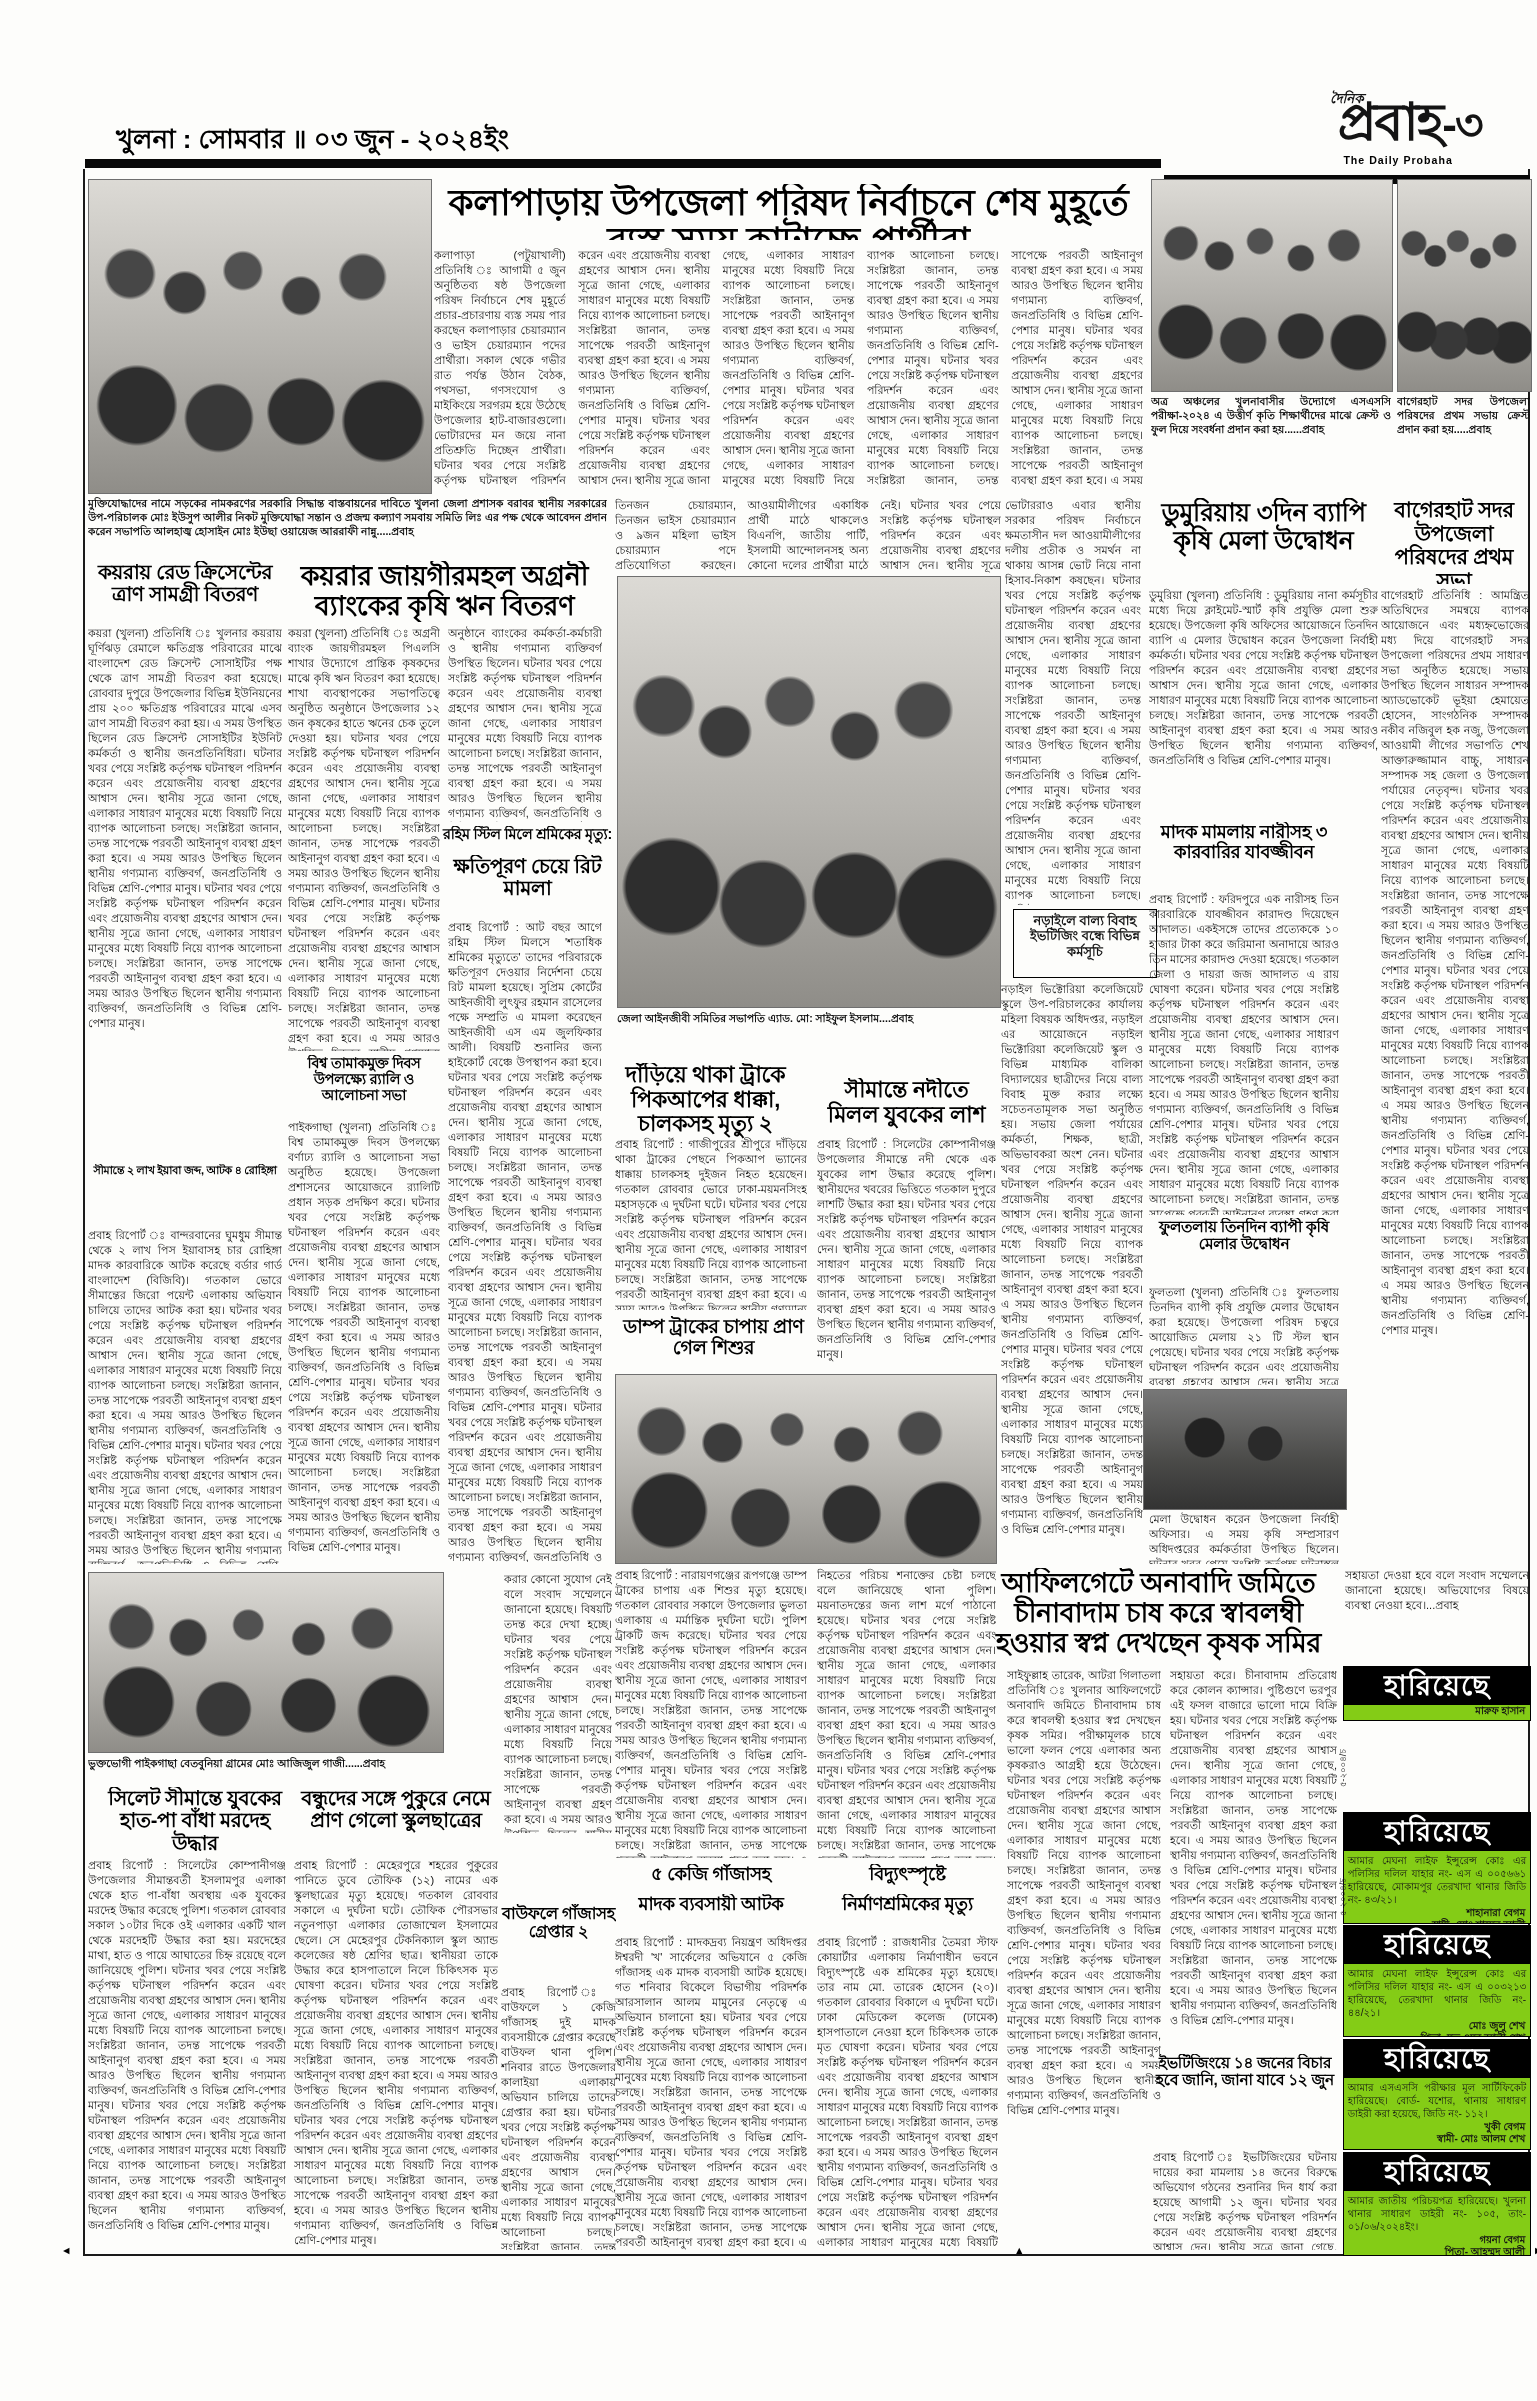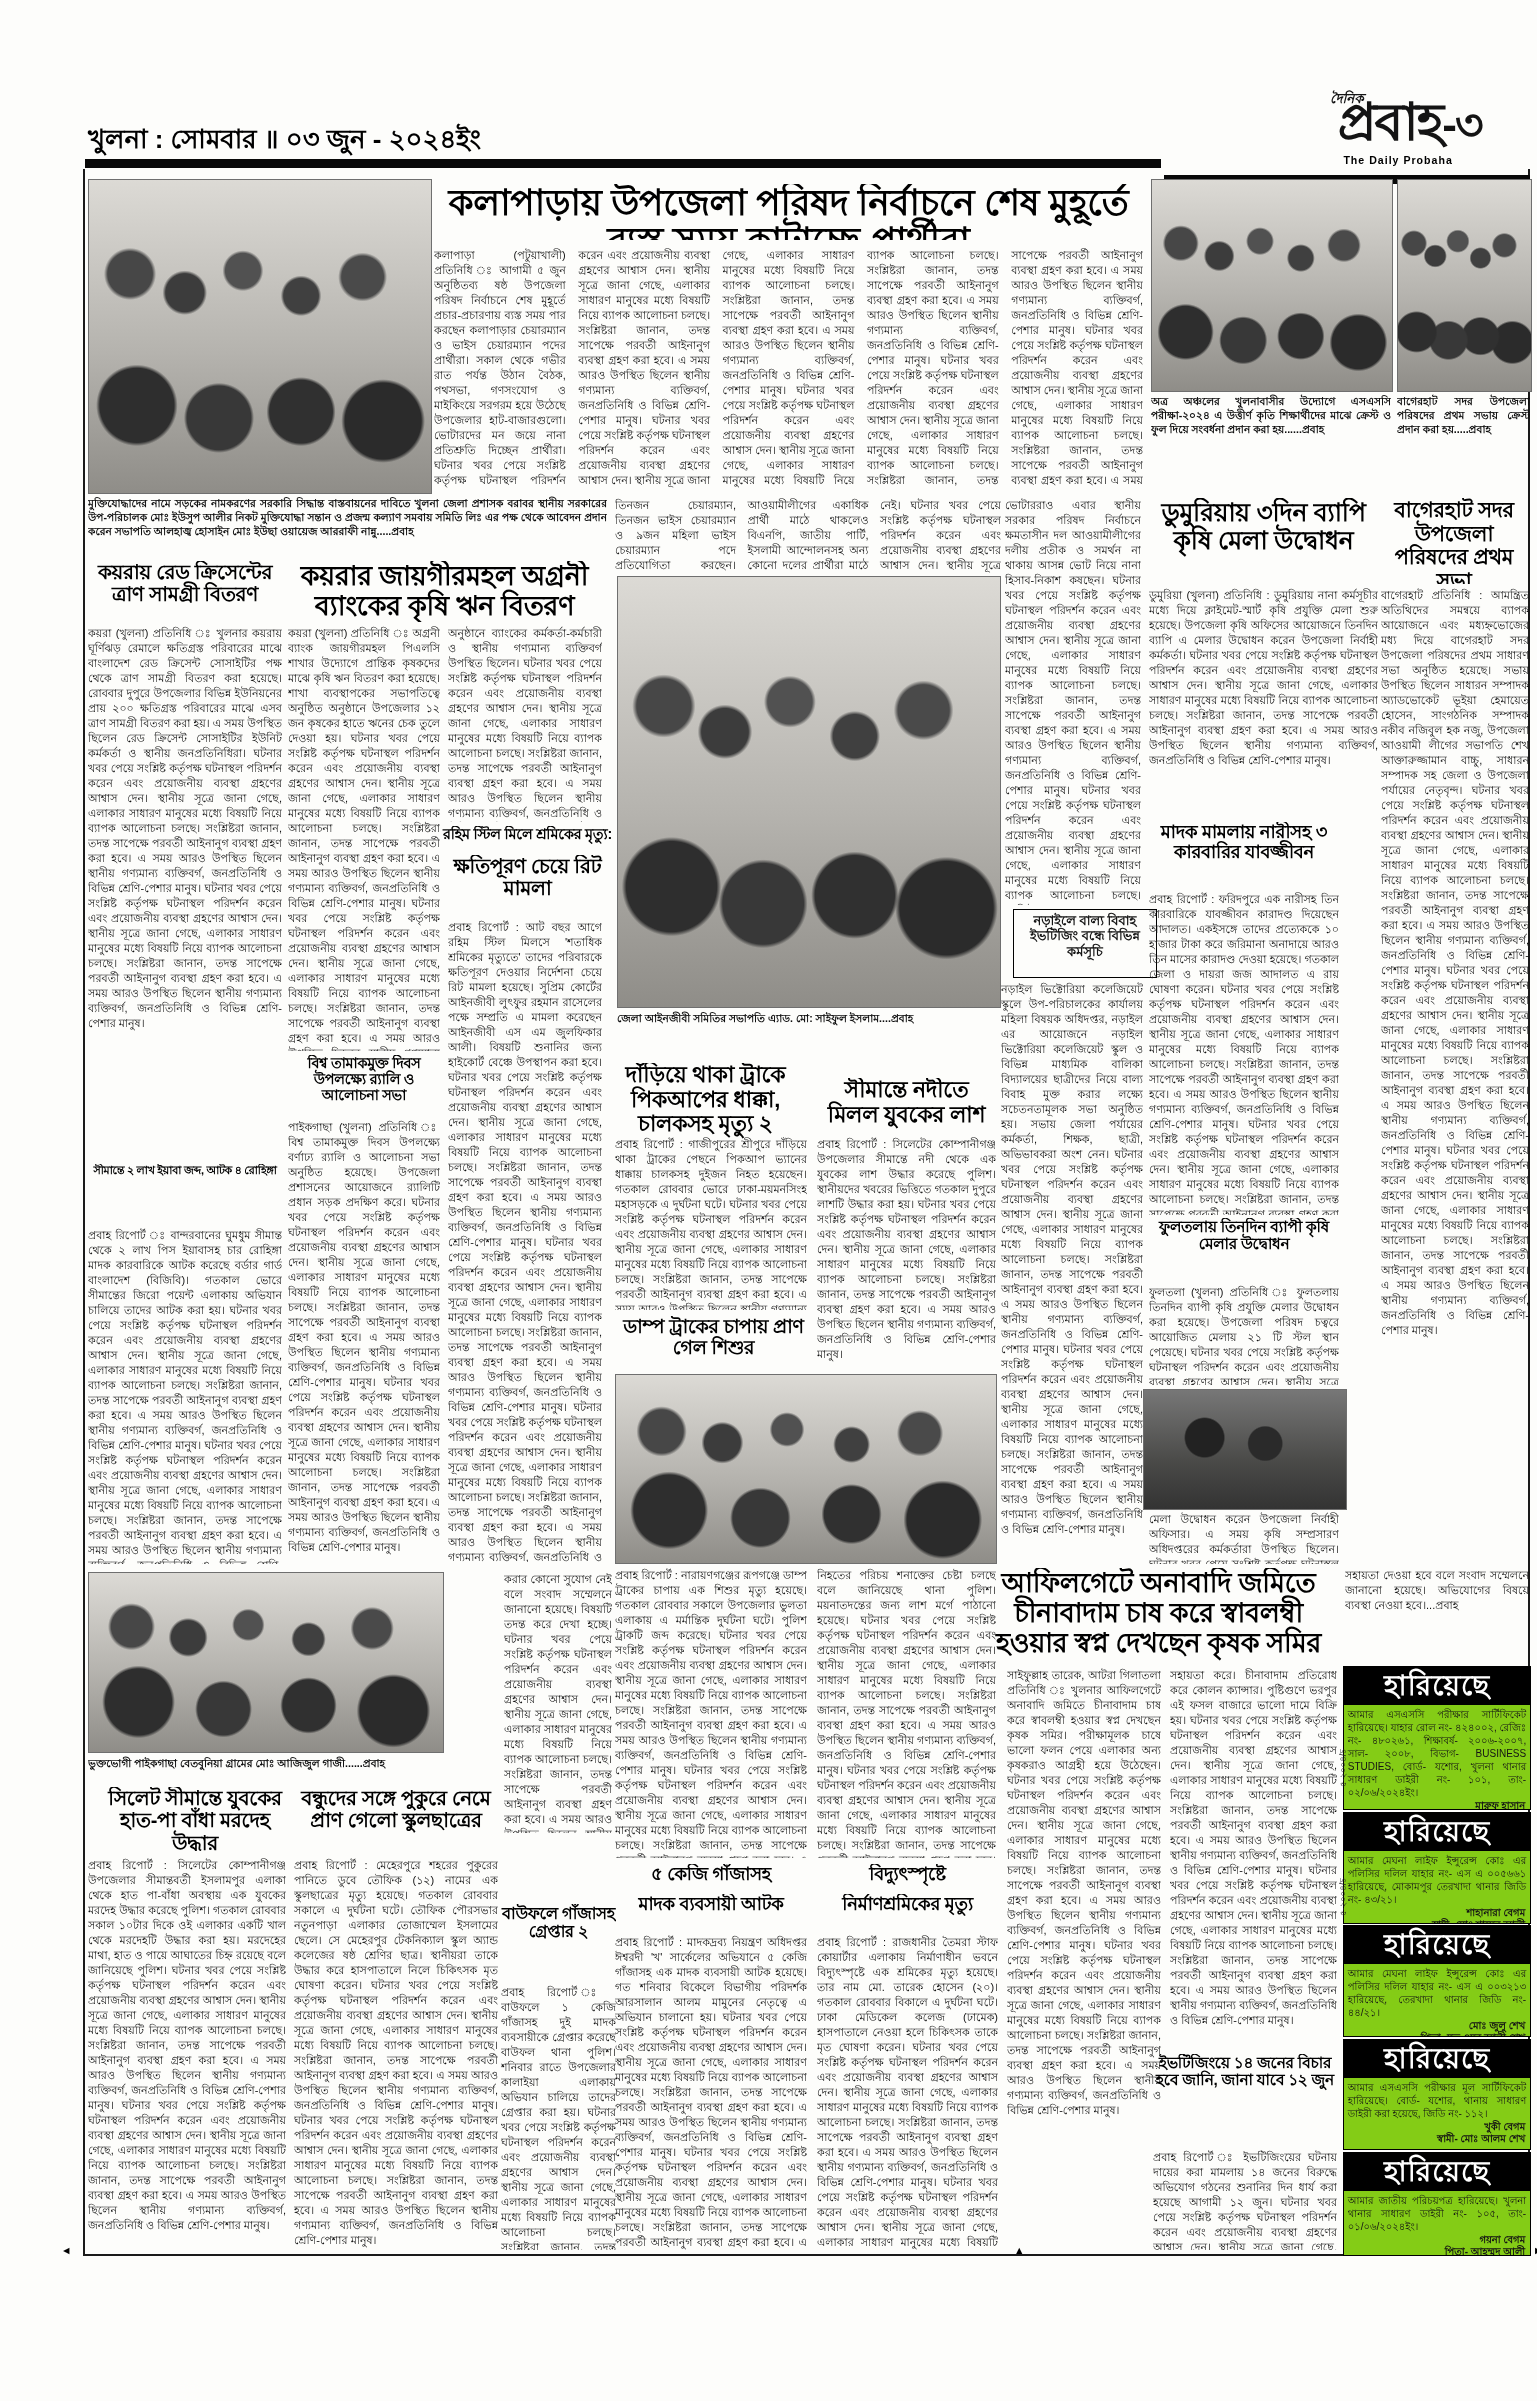--- a/index.html
+++ b/index.html
@@ -1,18 +1,18 @@
 <!DOCTYPE html>
 <html lang="bn"><head>
 <meta charset="utf-8">
 <style>
   html,body{margin:0;padding:0;}
   body{width:1537px;height:2402px;background:#fdfdfb;position:relative;
        font-family:"Liberation Sans","DejaVu Sans",sans-serif;color:#141414;}
-  .abs{position:absolute;}
+  .abs{position:absolute;margin-left:28px;}
   .bar{position:absolute;background:#090909;}
   .rule{position:absolute;background:#1a1a1a;}
   .hl{position:absolute;font-weight:800;color:#000;text-align:center;line-height:1.12;
       letter-spacing:-0.3px;overflow:hidden;}
   .bd{position:absolute;font-size:11px;line-height:15px;text-align:justify;
       overflow:hidden;color:#121212;word-break:break-word;}
   .cap{position:absolute;font-size:10.6px;line-height:14px;font-weight:600;
       text-align:justify;overflow:hidden;color:#0e0e0e;}
   .cols5{column-count:5;column-gap:12.5px;}
   .cols3{column-count:3;column-gap:11.5px;}
@@ -149,21 +149,20 @@
 <div class="hl" style="left:980px;top:1568px;width:357px;height:94px;font-size:27px;">আফিলগেটে অনাবাদি জমিতে চীনাবাদাম চাষ করে স্বাবলম্বী হওয়ার স্বপ্ন দেখছেন কৃষক সমির</div>
 <div class="bd" style="left:1007px;top:1668px;width:154px;height:580px;">সাইফুল্লাহ তারেক, আটরা গিলাতলা প্রতিনিধি ঃ খুলনার আফিলগেটে অনাবাদি জমিতে চীনাবাদাম চাষ করে স্বাবলম্বী হওয়ার স্বপ্ন দেখছেন কৃষক সমির। পরীক্ষামূলক চাষে ভালো ফলন পেয়ে এলাকার অন্য কৃষকরাও আগ্রহী হয়ে উঠেছেন। ঘটনার খবর পেয়ে সংশ্লিষ্ট কর্তৃপক্ষ ঘটনাস্থল পরিদর্শন করেন এবং প্রয়োজনীয় ব্যবস্থা গ্রহণের আশ্বাস দেন। স্থানীয় সূত্রে জানা গেছে, এলাকার সাধারণ মানুষের মধ্যে বিষয়টি নিয়ে ব্যাপক আলোচনা চলছে। সংশ্লিষ্টরা জানান, তদন্ত সাপেক্ষে পরবর্তী আইনানুগ ব্যবস্থা গ্রহণ করা হবে। এ সময় আরও উপস্থিত ছিলেন স্থানীয় গণ্যমান্য ব্যক্তিবর্গ, জনপ্রতিনিধি ও বিভিন্ন শ্রেণি-পেশার মানুষ। ঘটনার খবর পেয়ে সংশ্লিষ্ট কর্তৃপক্ষ ঘটনাস্থল পরিদর্শন করেন এবং প্রয়োজনীয় ব্যবস্থা গ্রহণের আশ্বাস দেন। স্থানীয় সূত্রে জানা গেছে, এলাকার সাধারণ মানুষের মধ্যে বিষয়টি নিয়ে ব্যাপক আলোচনা চলছে। সংশ্লিষ্টরা জানান, তদন্ত সাপেক্ষে পরবর্তী আইনানুগ ব্যবস্থা গ্রহণ করা হবে। এ সময় আরও উপস্থিত ছিলেন স্থানীয় গণ্যমান্য ব্যক্তিবর্গ, জনপ্রতিনিধি ও বিভিন্ন শ্রেণি-পেশার মানুষ।</div>
 <div class="bd" style="left:1170px;top:1668px;width:167px;height:380px;">সহায়তা করে। চীনাবাদাম প্রতিরোধ করে কোলন ক্যান্সার। পুষ্টিগুণে ভরপুর এই ফসল বাজারে ভালো দামে বিক্রি হয়। ঘটনার খবর পেয়ে সংশ্লিষ্ট কর্তৃপক্ষ ঘটনাস্থল পরিদর্শন করেন এবং প্রয়োজনীয় ব্যবস্থা গ্রহণের আশ্বাস দেন। স্থানীয় সূত্রে জানা গেছে, এলাকার সাধারণ মানুষের মধ্যে বিষয়টি নিয়ে ব্যাপক আলোচনা চলছে। সংশ্লিষ্টরা জানান, তদন্ত সাপেক্ষে পরবর্তী আইনানুগ ব্যবস্থা গ্রহণ করা হবে। এ সময় আরও উপস্থিত ছিলেন স্থানীয় গণ্যমান্য ব্যক্তিবর্গ, জনপ্রতিনিধি ও বিভিন্ন শ্রেণি-পেশার মানুষ। ঘটনার খবর পেয়ে সংশ্লিষ্ট কর্তৃপক্ষ ঘটনাস্থল পরিদর্শন করেন এবং প্রয়োজনীয় ব্যবস্থা গ্রহণের আশ্বাস দেন। স্থানীয় সূত্রে জানা গেছে, এলাকার সাধারণ মানুষের মধ্যে বিষয়টি নিয়ে ব্যাপক আলোচনা চলছে। সংশ্লিষ্টরা জানান, তদন্ত সাপেক্ষে পরবর্তী আইনানুগ ব্যবস্থা গ্রহণ করা হবে। এ সময় আরও উপস্থিত ছিলেন স্থানীয় গণ্যমান্য ব্যক্তিবর্গ, জনপ্রতিনিধি ও বিভিন্ন শ্রেণি-পেশার মানুষ।</div>
 <div class="hl" style="left:1153px;top:2054px;width:184px;height:90px;font-size:15.4px;">ইভটিজিংয়ে ১৪ জনের বিচার হবে জানি, জানা যাবে ১২ জুন</div>
 <div class="bd" style="left:1153px;top:2150px;width:184px;height:100px;">প্রবাহ রিপোর্ট ঃ ইভটিজিংয়ের ঘটনায় দায়ের করা মামলায় ১৪ জনের বিরুদ্ধে অভিযোগ গঠনের শুনানির দিন ধার্য করা হয়েছে আগামী ১২ জুন। ঘটনার খবর পেয়ে সংশ্লিষ্ট কর্তৃপক্ষ ঘটনাস্থল পরিদর্শন করেন এবং প্রয়োজনীয় ব্যবস্থা গ্রহণের আশ্বাস দেন। স্থানীয় সূত্রে জানা গেছে, এলাকার সাধারণ মানুষের মধ্যে বিষয়টি নিয়ে ব্যাপক আলোচনা চলছে। সংশ্লিষ্টরা জানান, তদন্ত সাপেক্ষে পরবর্তী আইনানুগ ব্যবস্থা গ্রহণ করা হবে। এ সময় আরও উপস্থিত ছিলেন স্থানীয় গণ্যমান্য ব্যক্তিবর্গ, জনপ্রতিনিধি ও বিভিন্ন শ্রেণি-পেশার মানুষ।</div>
 
 <div class="bd" style="left:1345px;top:1568px;width:184px;height:92px;">সহায়তা দেওয়া হবে বলে সংবাদ সম্মেলনে জানানো হয়েছে। অভিযোগের বিষয়ে ব্যবস্থা নেওয়া হবে।...প্রবাহ</div>
 
 <div class="ad" style="left:1343px;top:1666px;width:186px;max-height:142px;">
   <div class="ad-title">হারিয়েছে</div>
-  <div class="ad-body">আমার এসএসসি পরীক্ষার সার্টিফিকেট হারিয়েছে। যাহার রোল নং- ৪২৪০০২, রেজিঃ নং- ৪৮০২৬১, শিক্ষাবর্ষ- ২০০৬-২০০৭, সাল- ২০০৮, বিভাগ- BUSINESS STUDIES, বোর্ড- যশোর, খুলনা থানার সাধারণ ডাইরী নং- ১০১, তাং- ০২/০৬/২০২৪ইং।</div>
   <div class="ad-sig"><span>মারুফ হাসান</span><br></div>
 </div>
 <div class="ad" style="left:1343px;top:1812px;width:186px;max-height:110px;">
   <div class="ad-title">হারিয়েছে</div>
   <div class="ad-body">আমার মেঘনা লাইফ ইন্সুরেন্স কোঃ এর পলিসির দলিল যাহার নং- এস এ ০০৫৬৬১ হারিয়েছে, মোকামপুর তেরখাদা থানার জিডি নং- ৪৩/২১।</div>
   <div class="ad-sig"><span>শাহানারা বেগম</span><br><span>স্বামী- মোঃ শামেন আলী</span></div>
 </div>
 <div class="ad" style="left:1343px;top:1925px;width:186px;max-height:110px;">
   <div class="ad-title">হারিয়েছে</div>
   <div class="ad-body">আমার মেঘনা লাইফ ইন্সুরেন্স কোঃ এর পলিসির দলিল যাহার নং- এস এ ০০৩২১৩ হারিয়েছে, তেরখাদা থানার জিডি নং- ৪৪/২১।</div>

